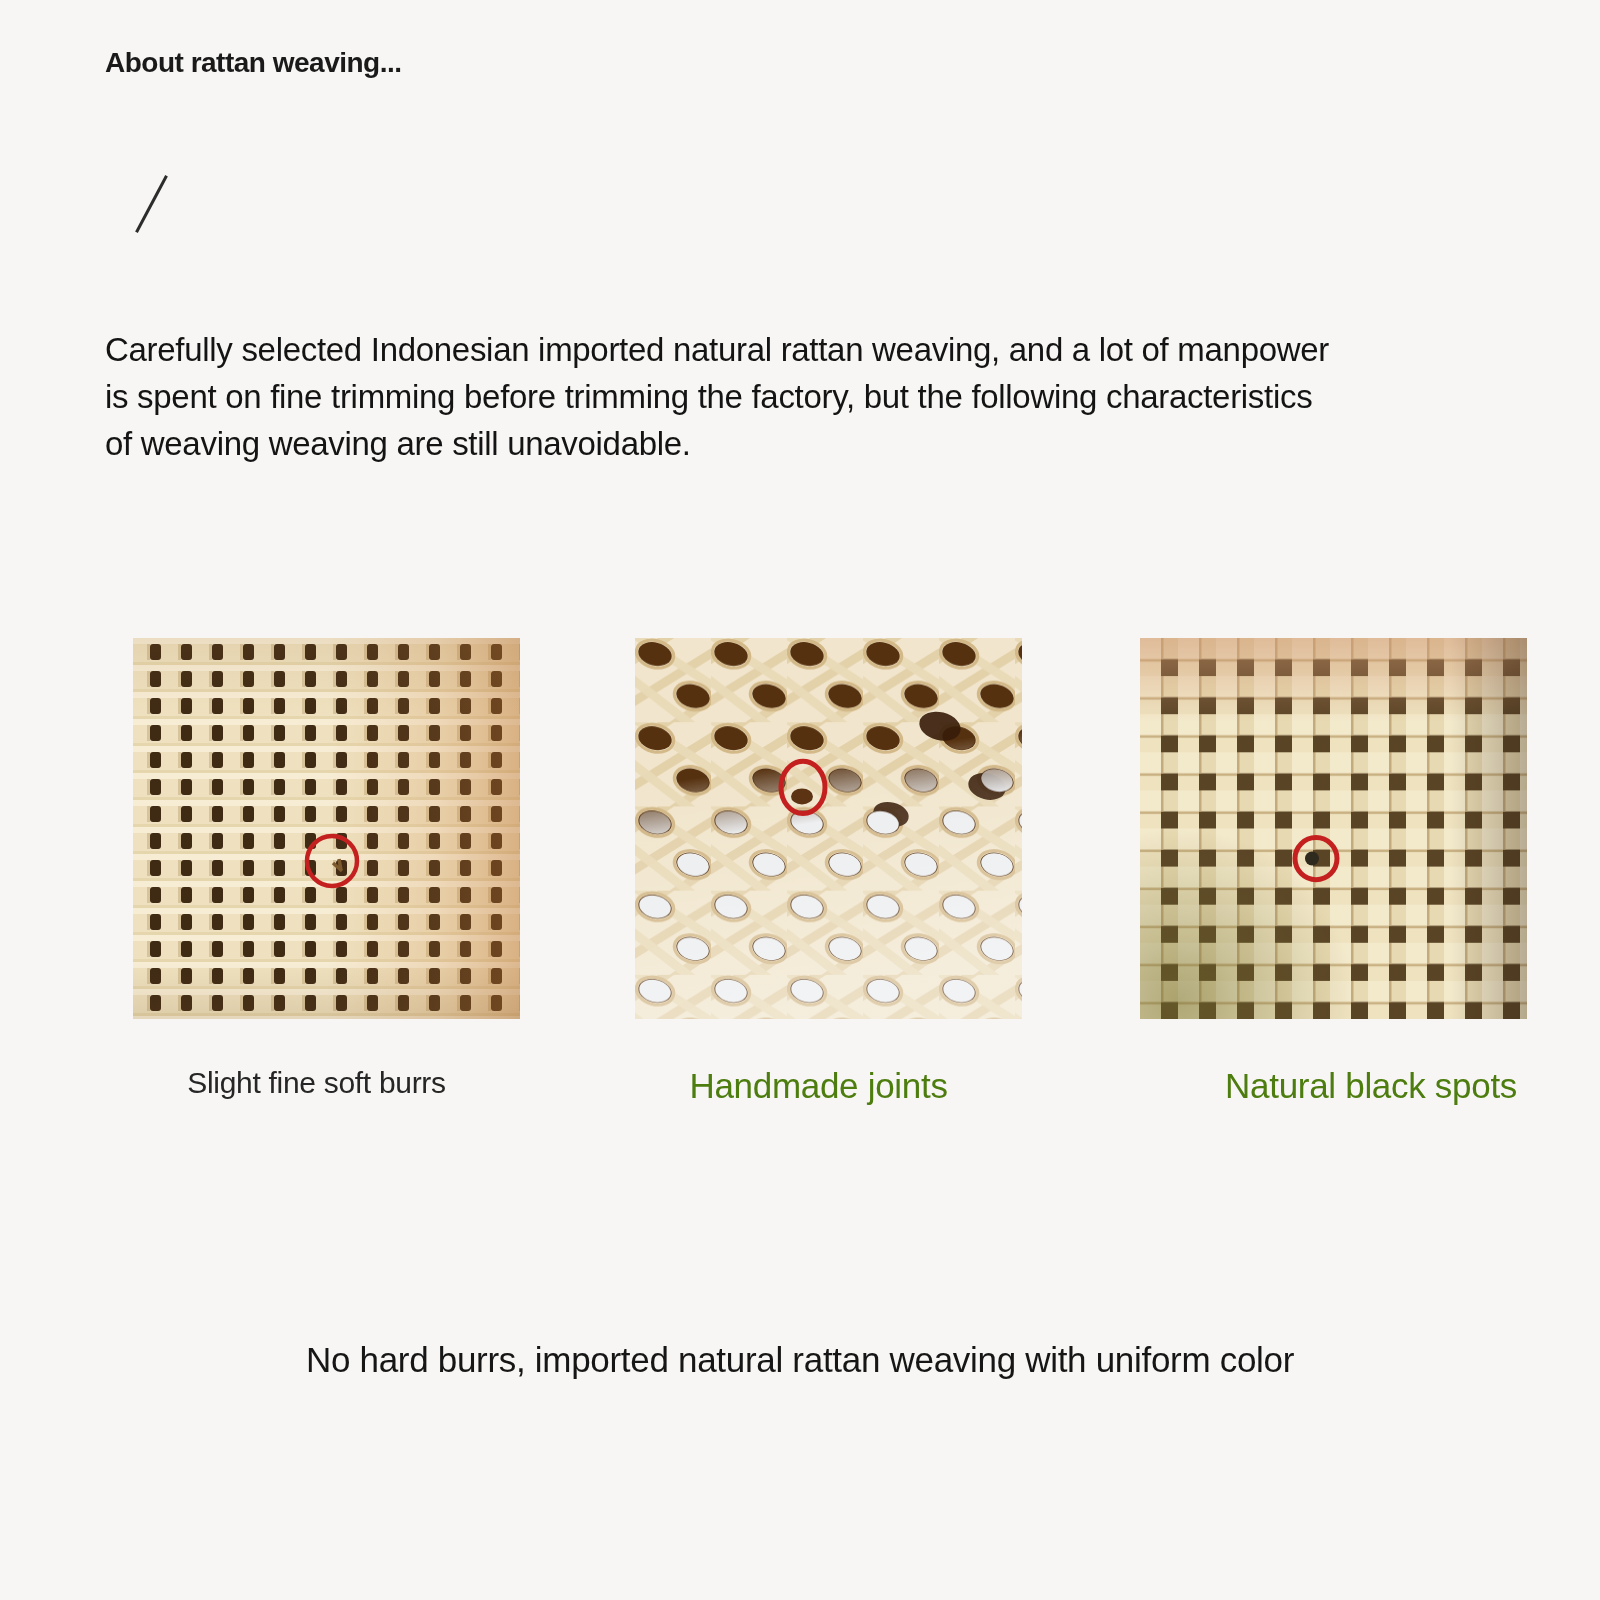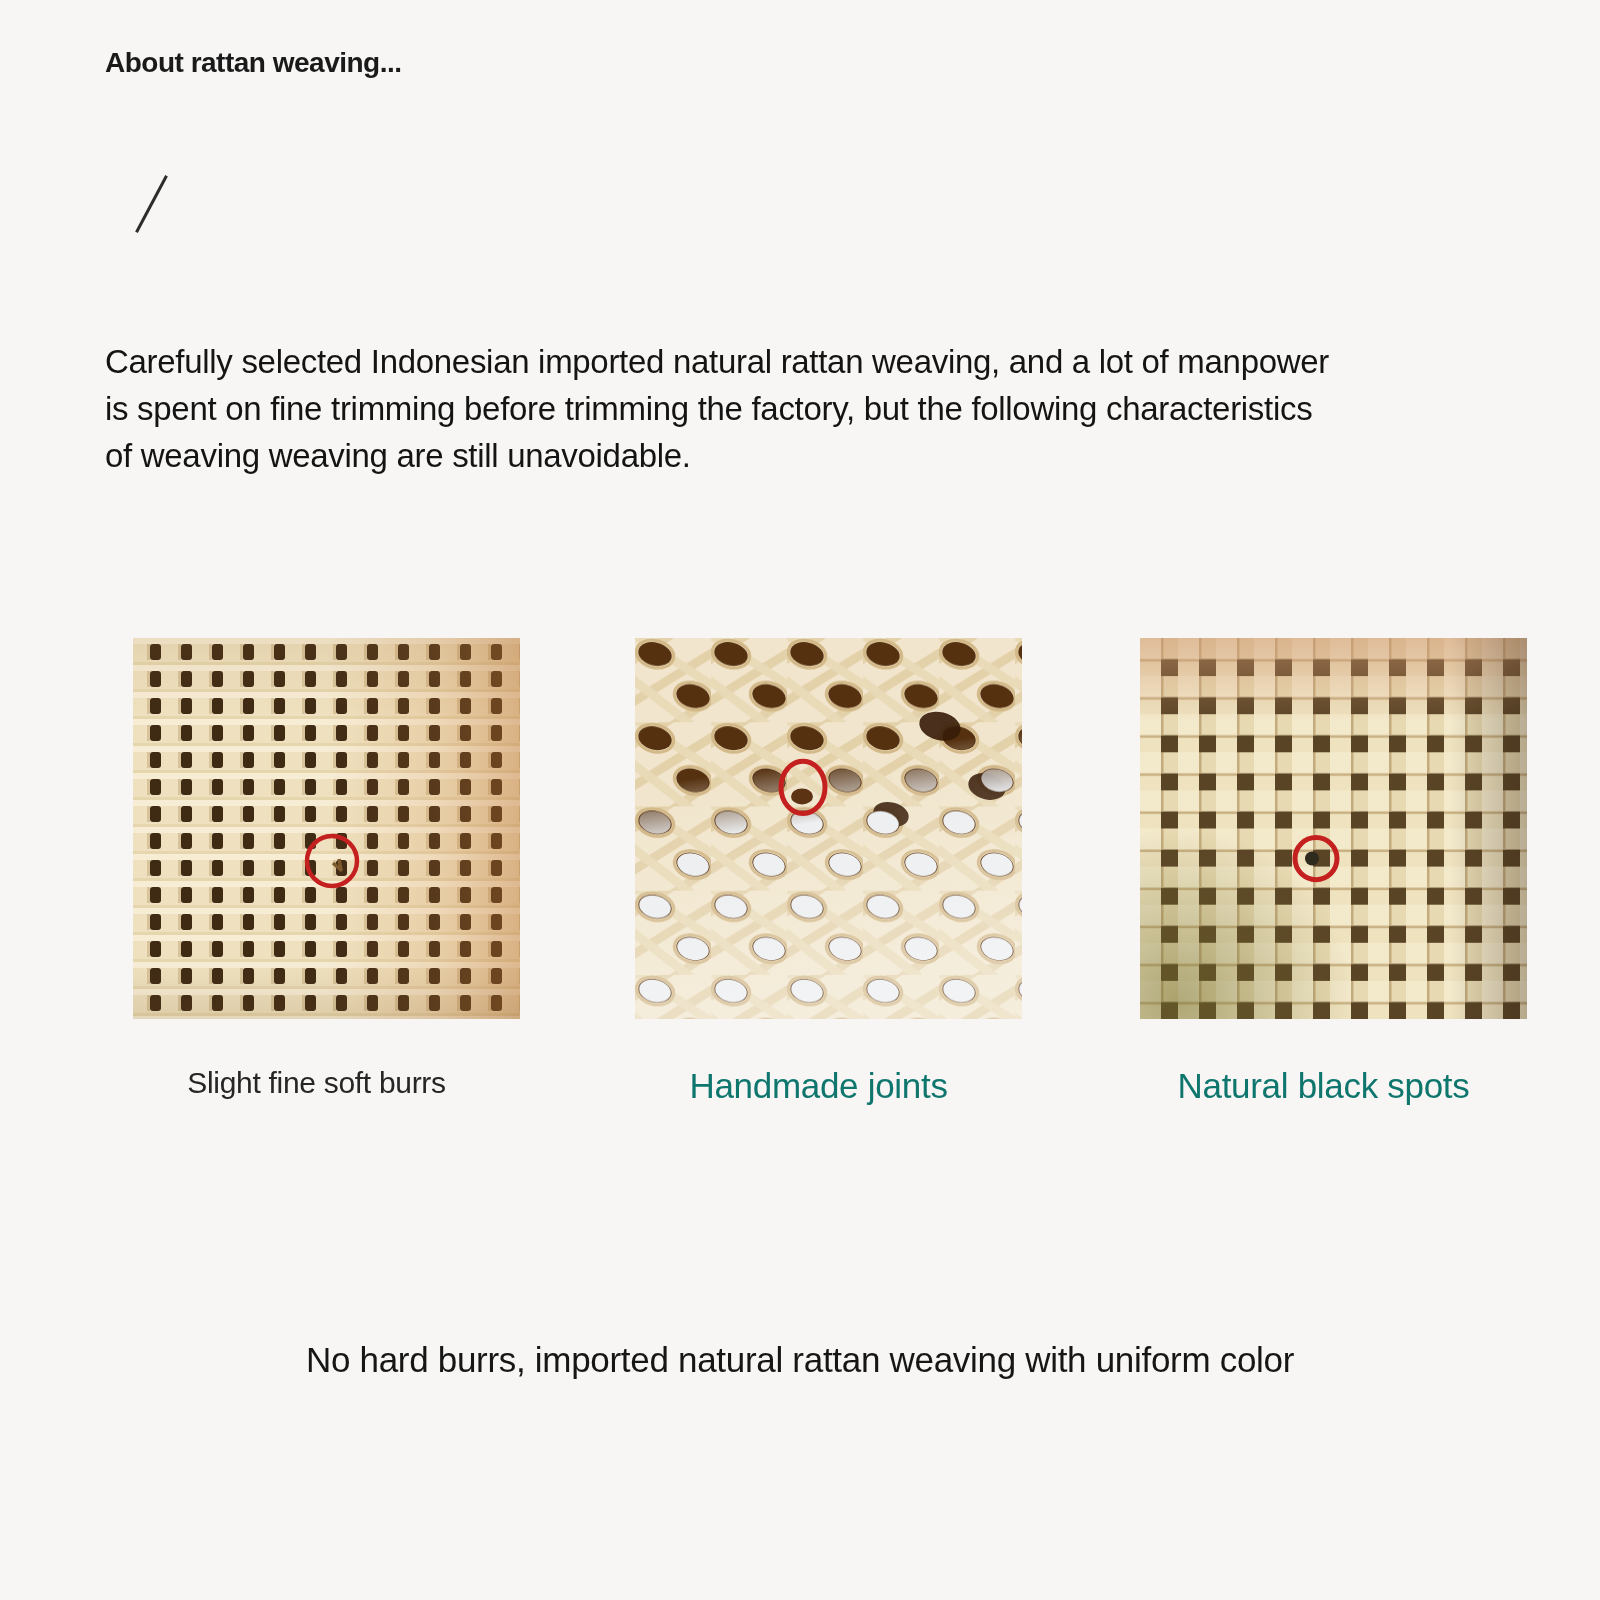--- a/index.html
+++ b/index.html
@@ -36,45 +36,44 @@
   }
   .intro {
     position: absolute;
     left: 105px;
     top: 326px;
     font-size: 33px;
     line-height: 47px;
     font-weight: 500;
     color: #141414;
     letter-spacing: -0.3px;
-    margin-top: 12px;
   }
   .figures { position: absolute; left: 0; top: 0; width: 1600px; height: 1564px; }
   .photo {
     position: absolute;
     top: 638px;
     width: 387px;
     height: 381px;
   }
   .photo svg { display: block; width: 100%; height: 100%; }
   .photo-1 { left: 133px; }
   .photo-2 { left: 635px; }
   .photo-3 { left: 1140px; }
   .caption {
     position: absolute;
     top: 1066px;
     width: 387px;
     text-align: center;
     font-weight: 500;
-    color: #0f766e;
+    color: #4d7c0f;
     letter-spacing: -0.3px;
   }
   .caption-1 { left: 123px; font-size: 30px; color: #262626; }
   .caption-2 { left: 625px; font-size: 35px; }
-  .caption-3 { left: 1130px; font-size: 35px; }
+  .caption-3 { left: 1130px; font-size: 35px; text-align: right; }
   .guarantee-heading {
     position: absolute;
     left: 0;
     top: 1252px;
     width: 1600px;
     text-align: center;
     font-size: 43px;
     font-weight: 600;
     letter-spacing: -0.5px;
     color: #161616;

